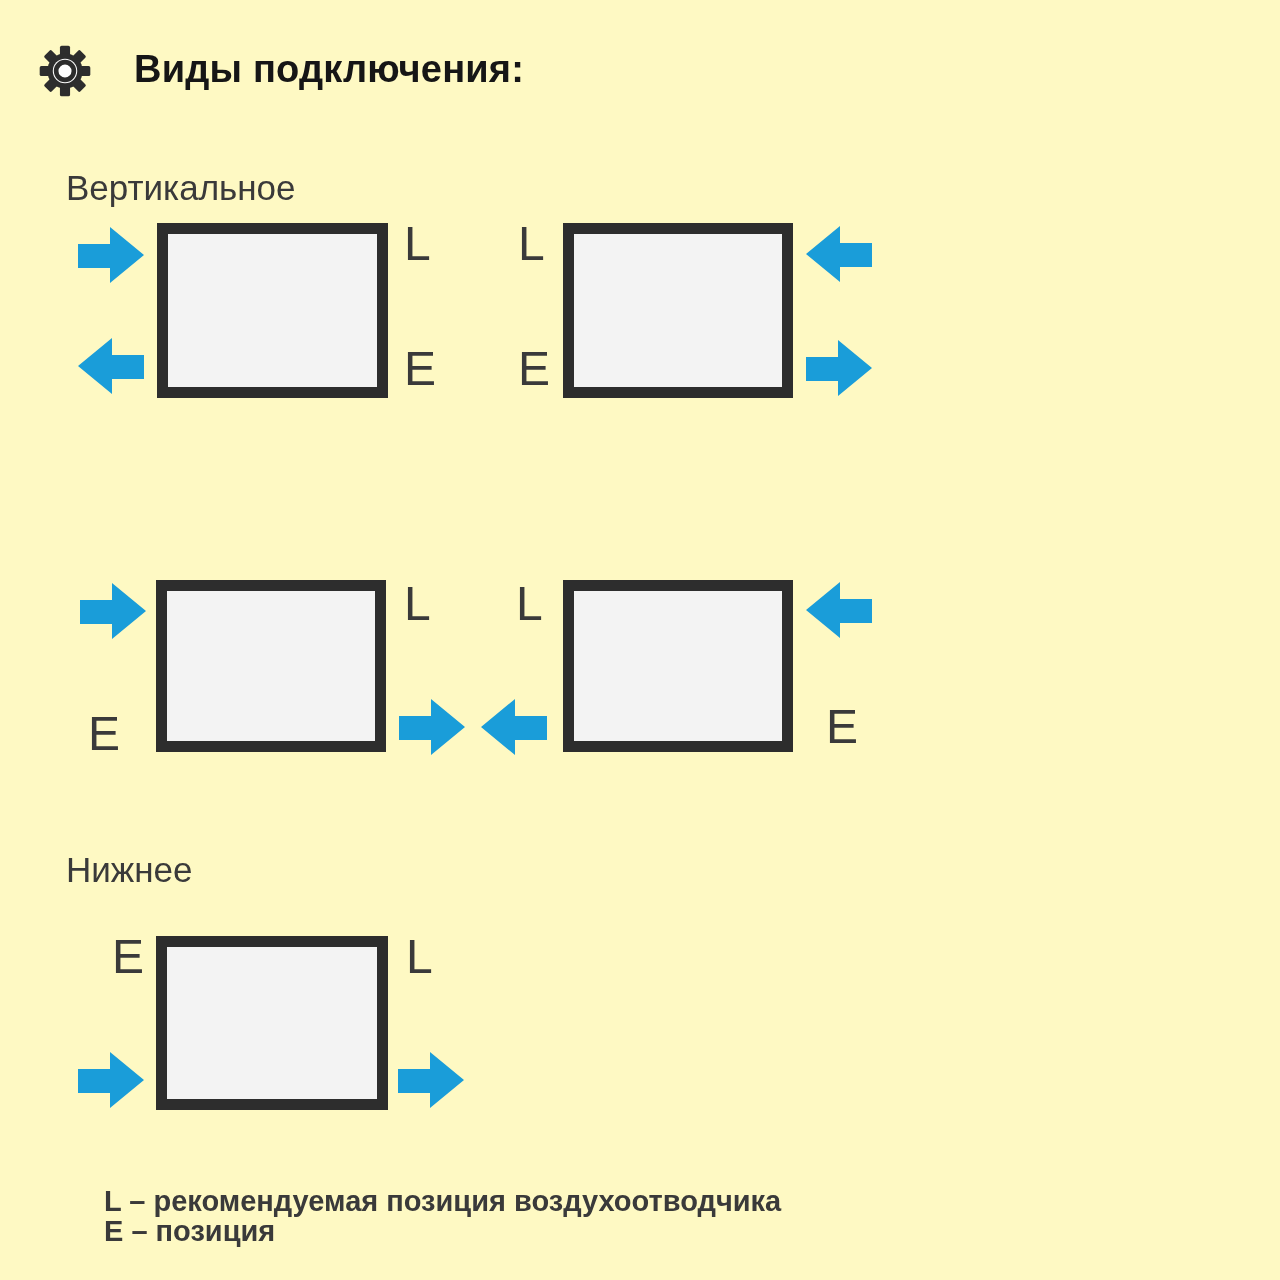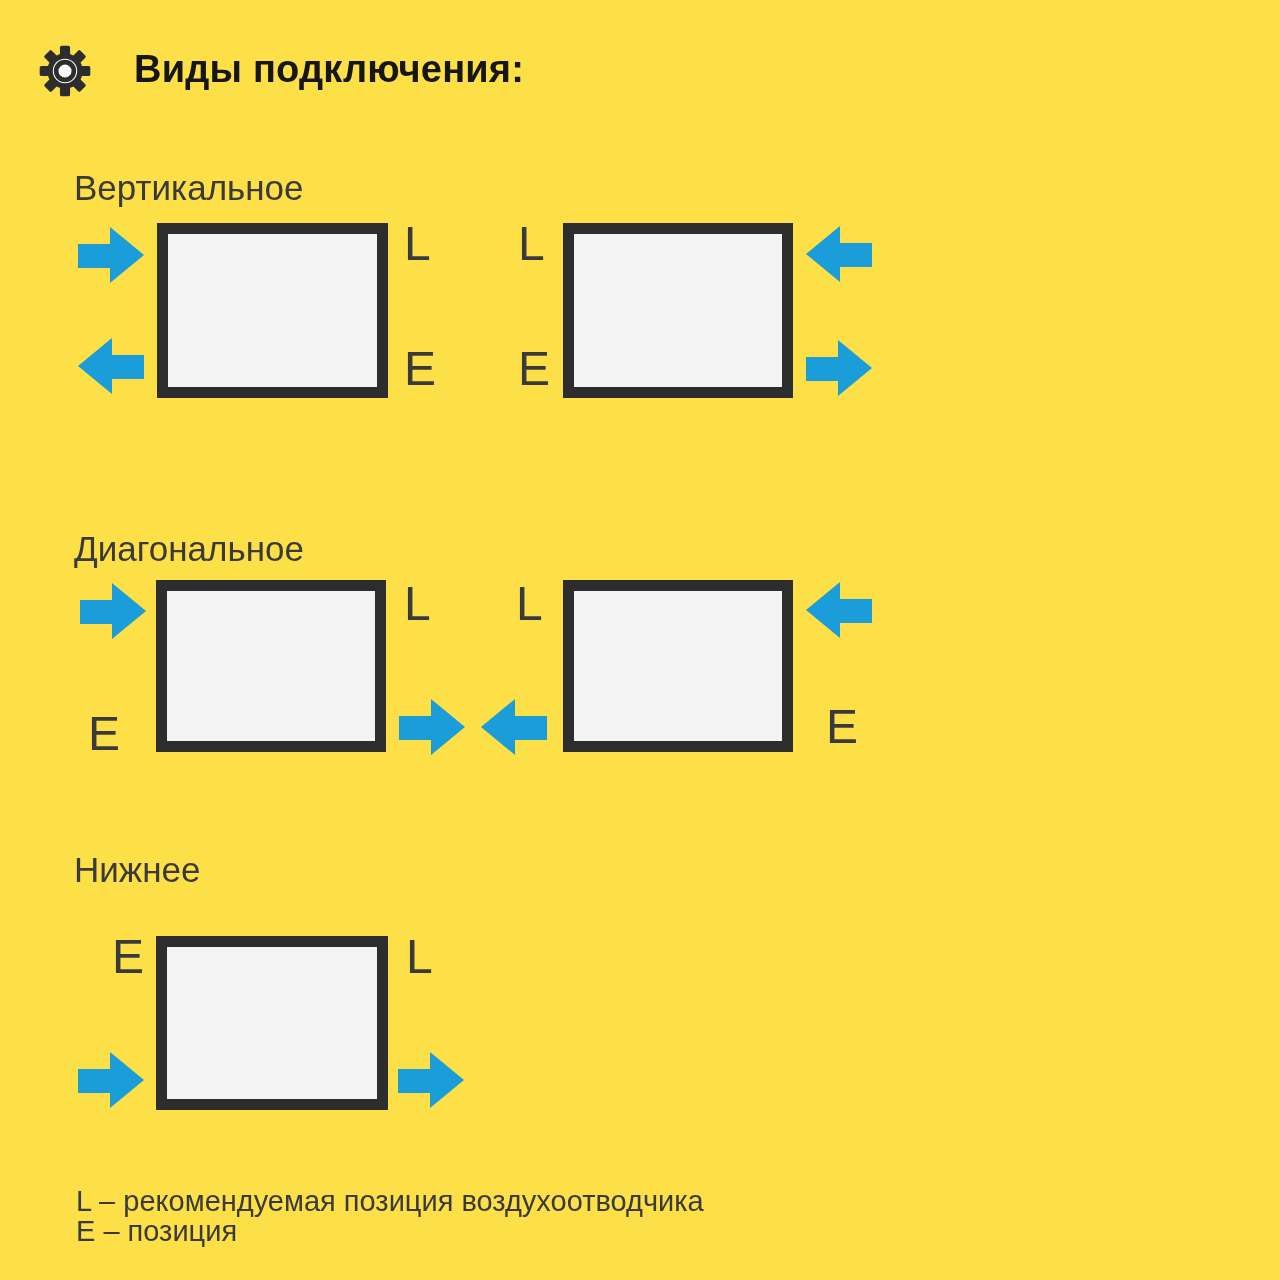--- a/index.html
+++ b/index.html
@@ -6,59 +6,59 @@
     --arrow-blue:#1A9DD9;
     --frame-dark:#2D2D2D;
     --radiator-fill:#F3F3F3;
     --text-dark:#3A3A3A;
     --title-dark:#161616;
   }
   html,body{margin:0;padding:0;background:#fff;}
   .canvas{
     position:relative;
     width:1280px;height:1280px;
-    background:#fde047;
+    background:#fef9c3;
     overflow:hidden;
     font-family:"Liberation Sans","DejaVu Sans",sans-serif;
   }
   .abs{position:absolute;}
   .title{
     margin:0;
     font-size:38px;
     line-height:1;
     font-weight:700;
     color:var(--title-dark);
     letter-spacing:0.2px;
   }
   .section-title{
     font-size:35px;
     line-height:1;
     font-weight:400;
     color:var(--text-dark);
-    margin-left:8px;
   }
   .radiator{
     box-sizing:border-box;
     border:11px solid var(--frame-dark);
     background:var(--radiator-fill);
   }
   .arrow{display:block;}
   .arrow polygon{fill:var(--arrow-blue);}
   .flip{transform:scaleX(-1);}
   .port{
     font-size:48px;
     line-height:1;
     font-weight:400;
     color:var(--text-dark);
   }
   .legend-line{
     font-size:29px;
     line-height:1;
-    font-weight:400;
+    font-weight:700;
     color:var(--text-dark);
+    margin-left:28px;
   }
   .gear{color:var(--frame-dark);}
 </style>
 </head>
 <body>
 
 <div class="canvas">
 
   <svg class="abs gear" style="left:38px;top:44px" width="54" height="54" viewBox="0 0 64 64" aria-hidden="true">
     <g fill="#2D2D2D">
@@ -95,21 +95,20 @@
   <span class="abs port" style="left:518px;top:220px">L</span>
   <span class="abs port" style="left:518px;top:345px">E</span>
   <div class="abs radiator" style="left:563px;top:223px;width:230px;height:175px"></div>
   <svg class="abs arrow flip" style="left:806px;top:226px" width="66" height="56" viewBox="0 0 66 56">
     <polygon points="0,17 32,17 32,0 66,28 32,56 32,41 0,41"></polygon>
   </svg>
   <svg class="abs arrow" style="left:806px;top:340px" width="66" height="56" viewBox="0 0 66 56">
     <polygon points="0,17 32,17 32,0 66,28 32,56 32,41 0,41"></polygon>
   </svg>
 
-  <div class="abs section-title" style="left:66px;top:531px">Диагональное</div>
 
   <svg class="abs arrow" style="left:80px;top:583px" width="66" height="56" viewBox="0 0 66 56">
     <polygon points="0,17 32,17 32,0 66,28 32,56 32,41 0,41"></polygon>
   </svg>
   <span class="abs port" style="left:88px;top:710px">E</span>
   <div class="abs radiator" style="left:156px;top:580px;width:230px;height:172px"></div>
   <span class="abs port" style="left:404px;top:580px">L</span>
   <svg class="abs arrow" style="left:399px;top:699px" width="66" height="56" viewBox="0 0 66 56">
     <polygon points="0,17 32,17 32,0 66,28 32,56 32,41 0,41"></polygon>
   </svg>

